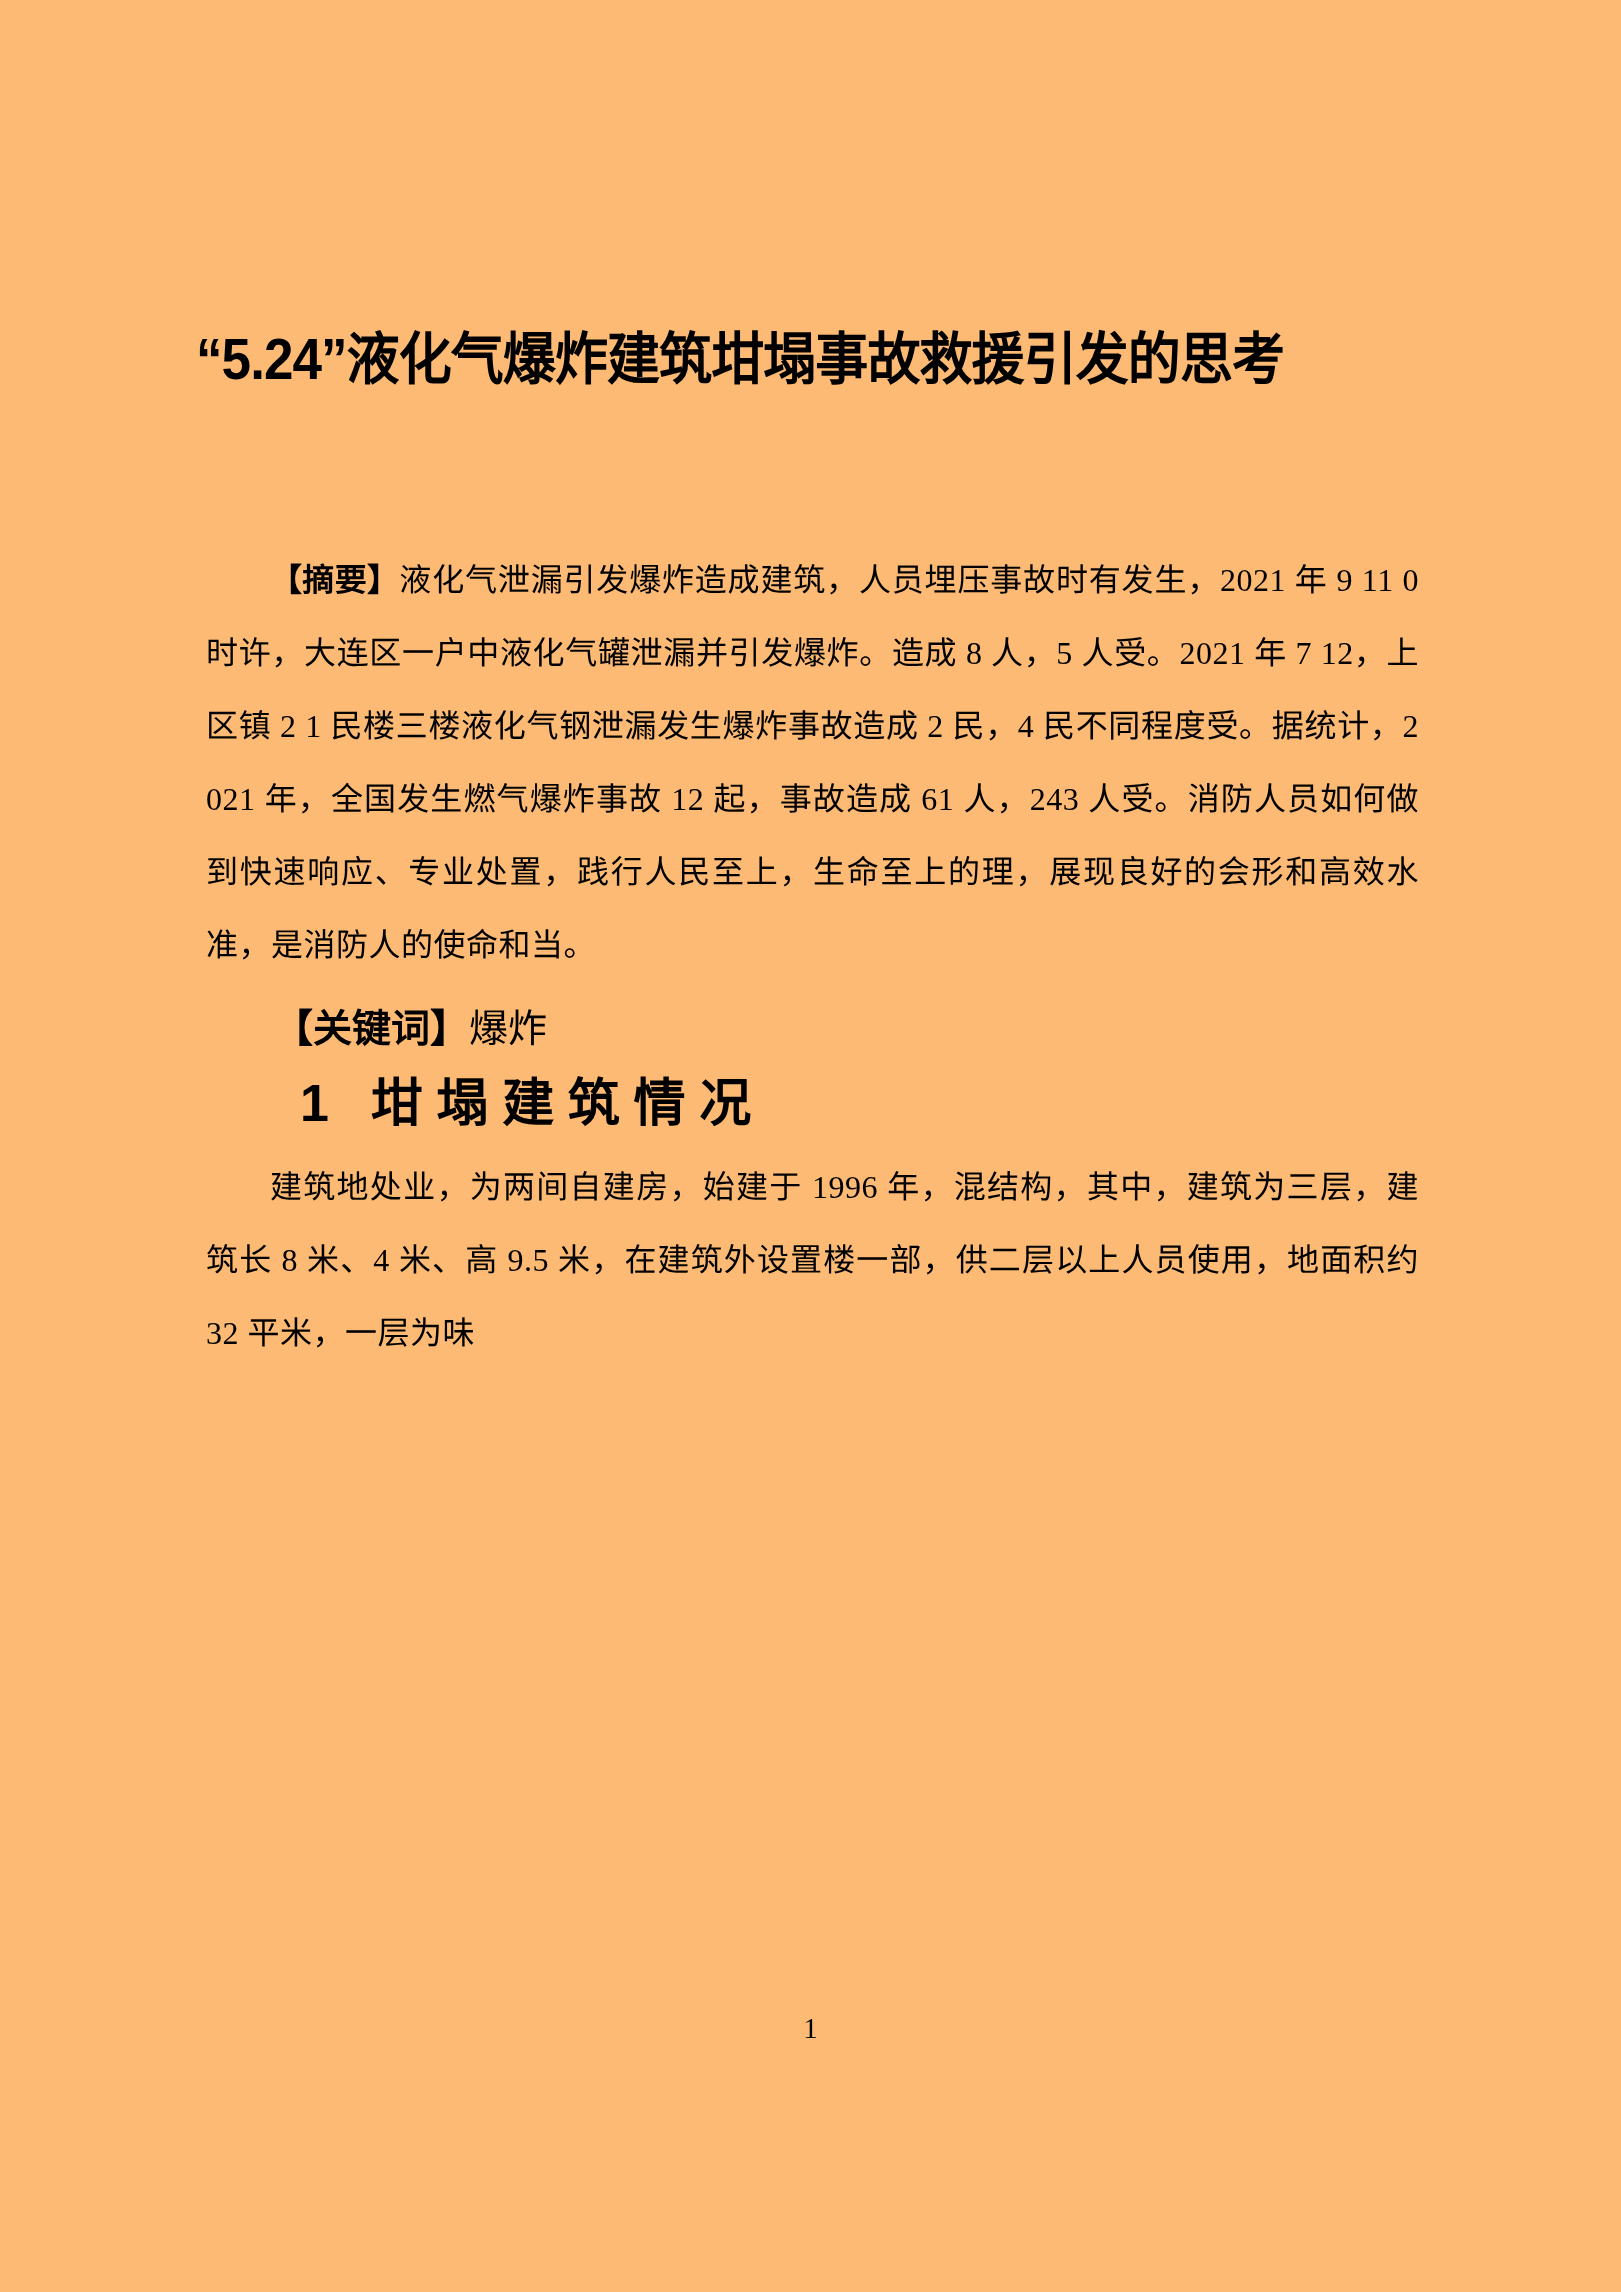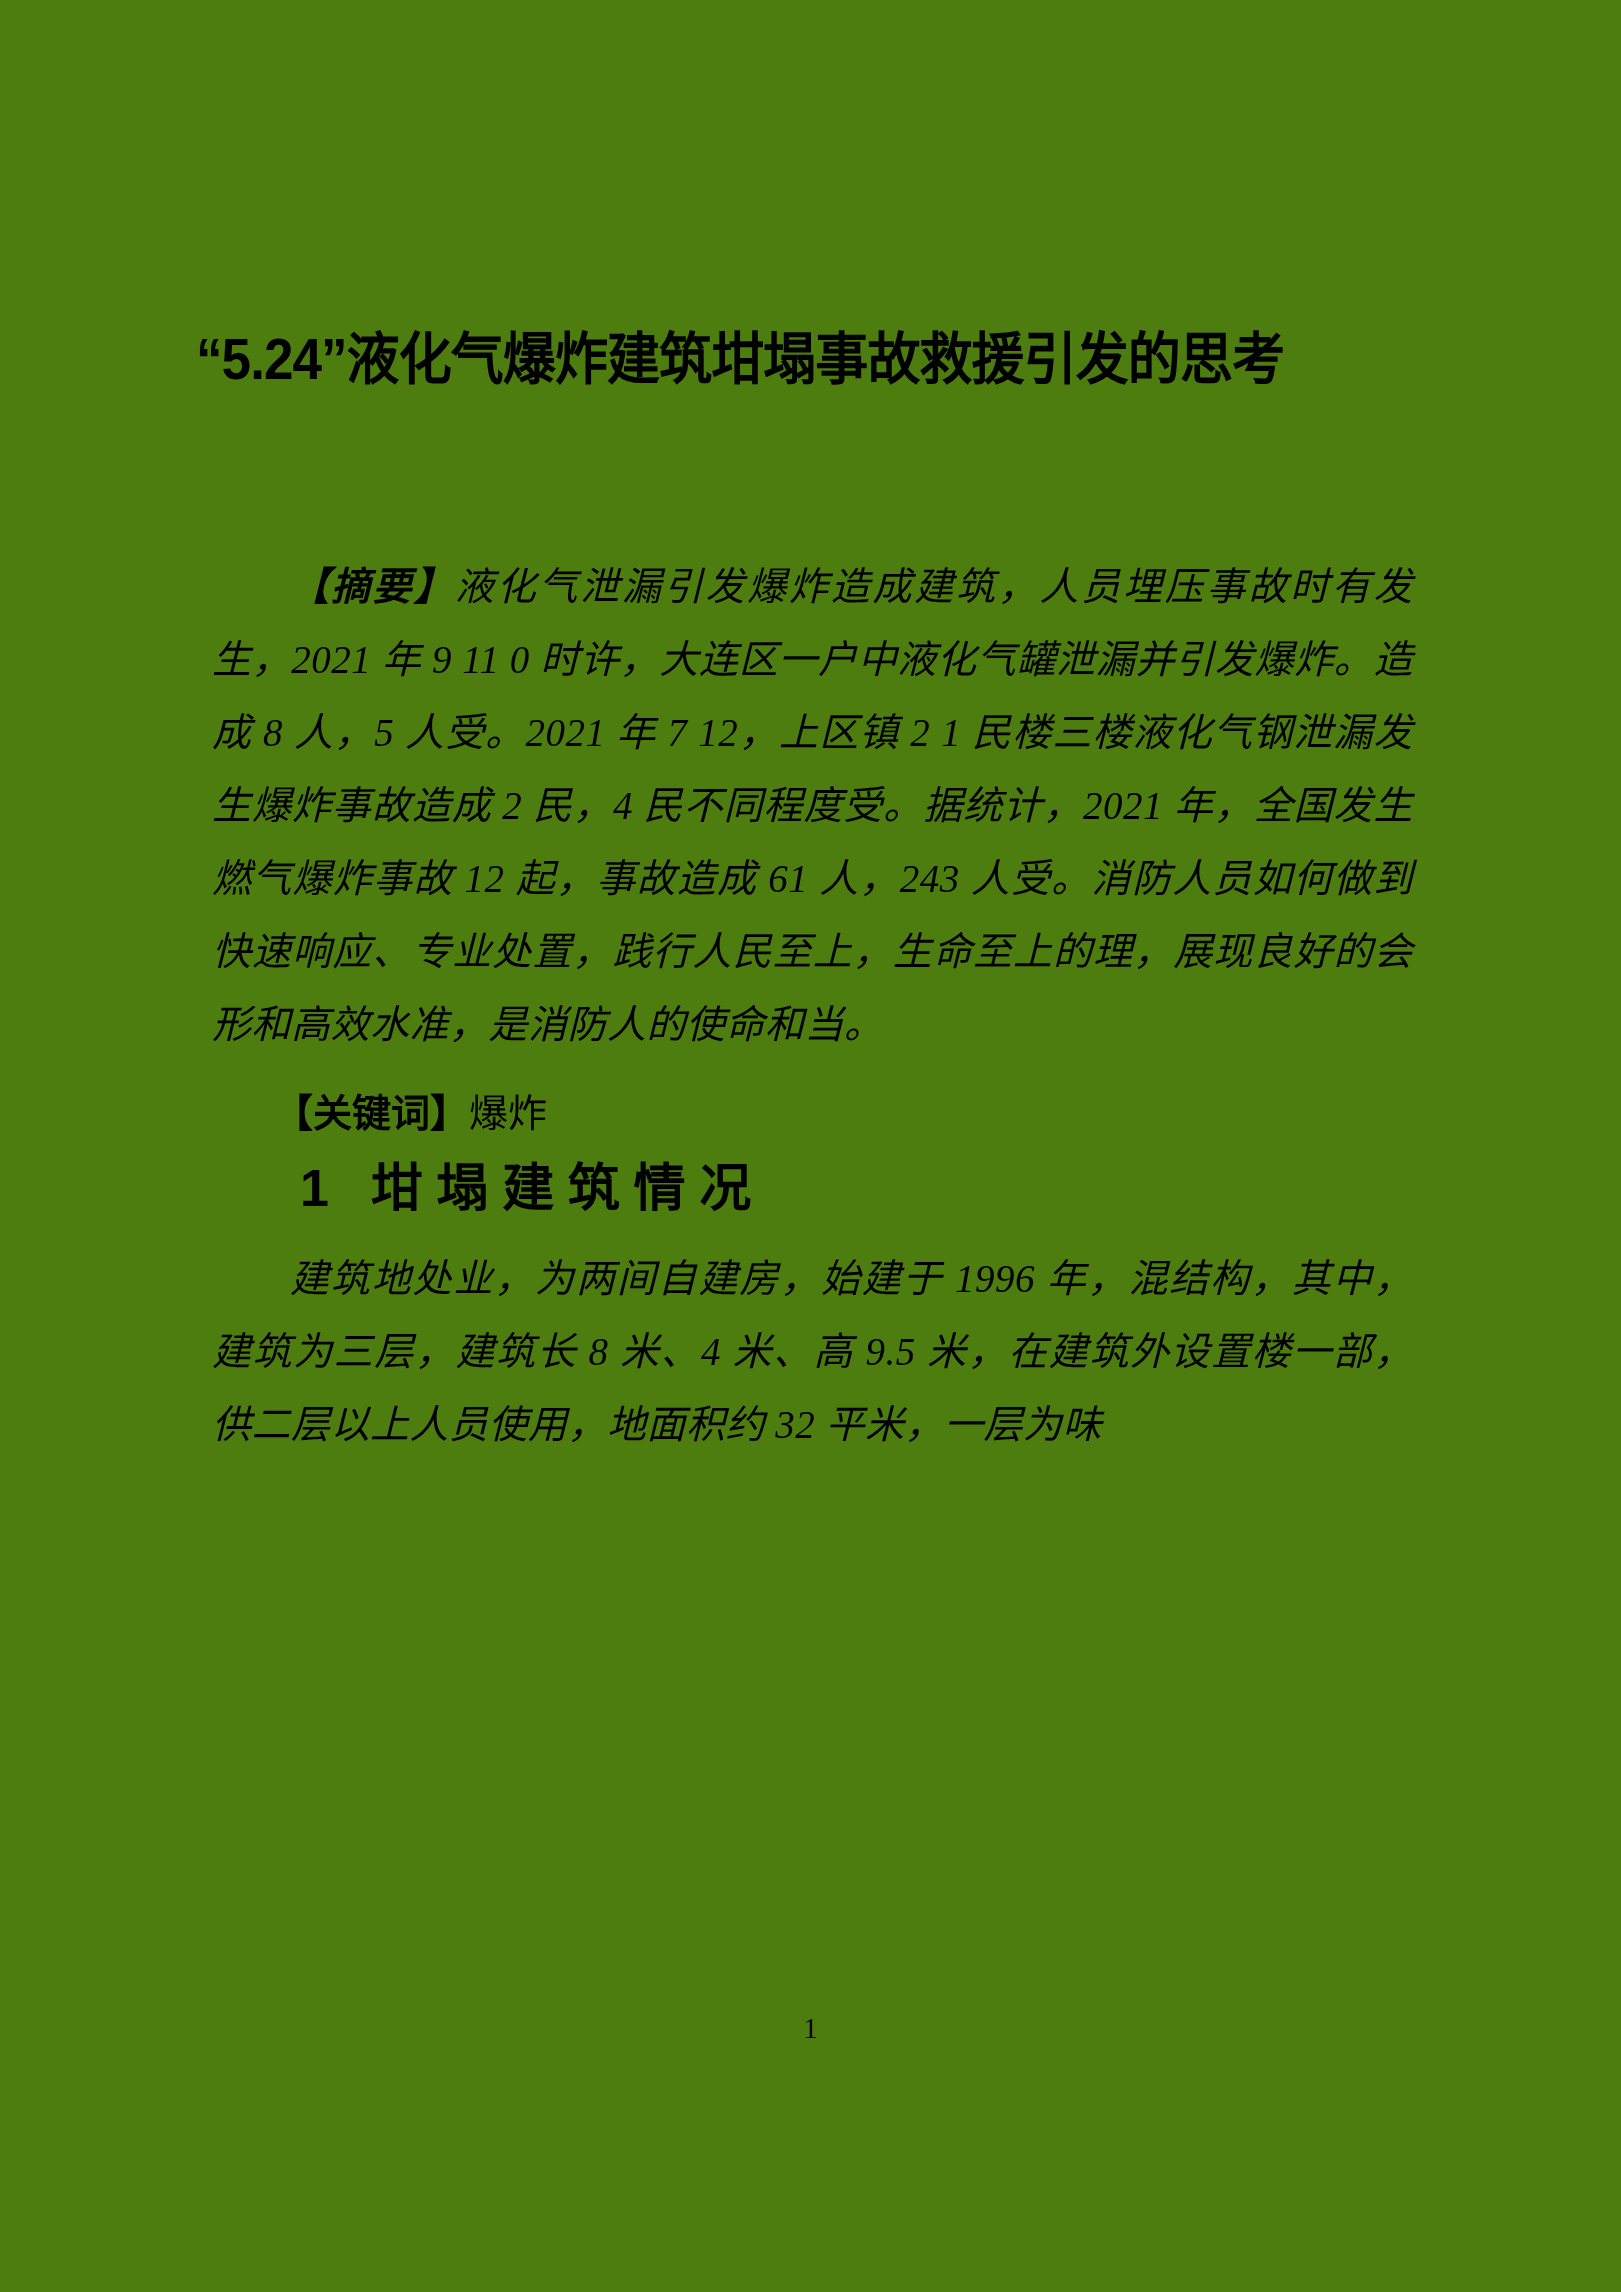--- a/index.html
+++ b/index.html
@@ -6,21 +6,21 @@
   html, body {
     margin: 0;
     padding: 0;
     background: #ffffff;
   }
 
   .page {
     position: relative;
     width: 1621px;
     height: 2293px;
-    background: #4d7c0f;
+    background: #fdba74;
     margin: 0 auto;
     overflow: hidden;
     box-sizing: border-box;
   }
 
   
   .doc-title {
     position: absolute;
     left: 196px;
     top: 286px;
@@ -38,31 +38,30 @@
 
   
   .body-block {
     position: absolute;
     left: 196px;
     top: 534px;
     width: 1233px;
   }
 
   p.para {
-    margin: 16px;
+    margin: 10px;
     font-family: "Liberation Serif", "DejaVu Serif", serif;
-    font-size: 39px;
+    font-size: 32px;
     line-height: 73px;
     color: #000000;
     text-align: justify;
     text-justify: inter-character;
     text-indent: 2em;
     word-break: break-all;
     letter-spacing: 0.5px;
-    font-style: italic;
   }
 
   .abstract-para { margin-bottom: 0; }
 
   .label-bold {
     font-family: "Liberation Sans", "DejaVu Sans", sans-serif;
     font-weight: 700;
     letter-spacing: 0;
   }
 

